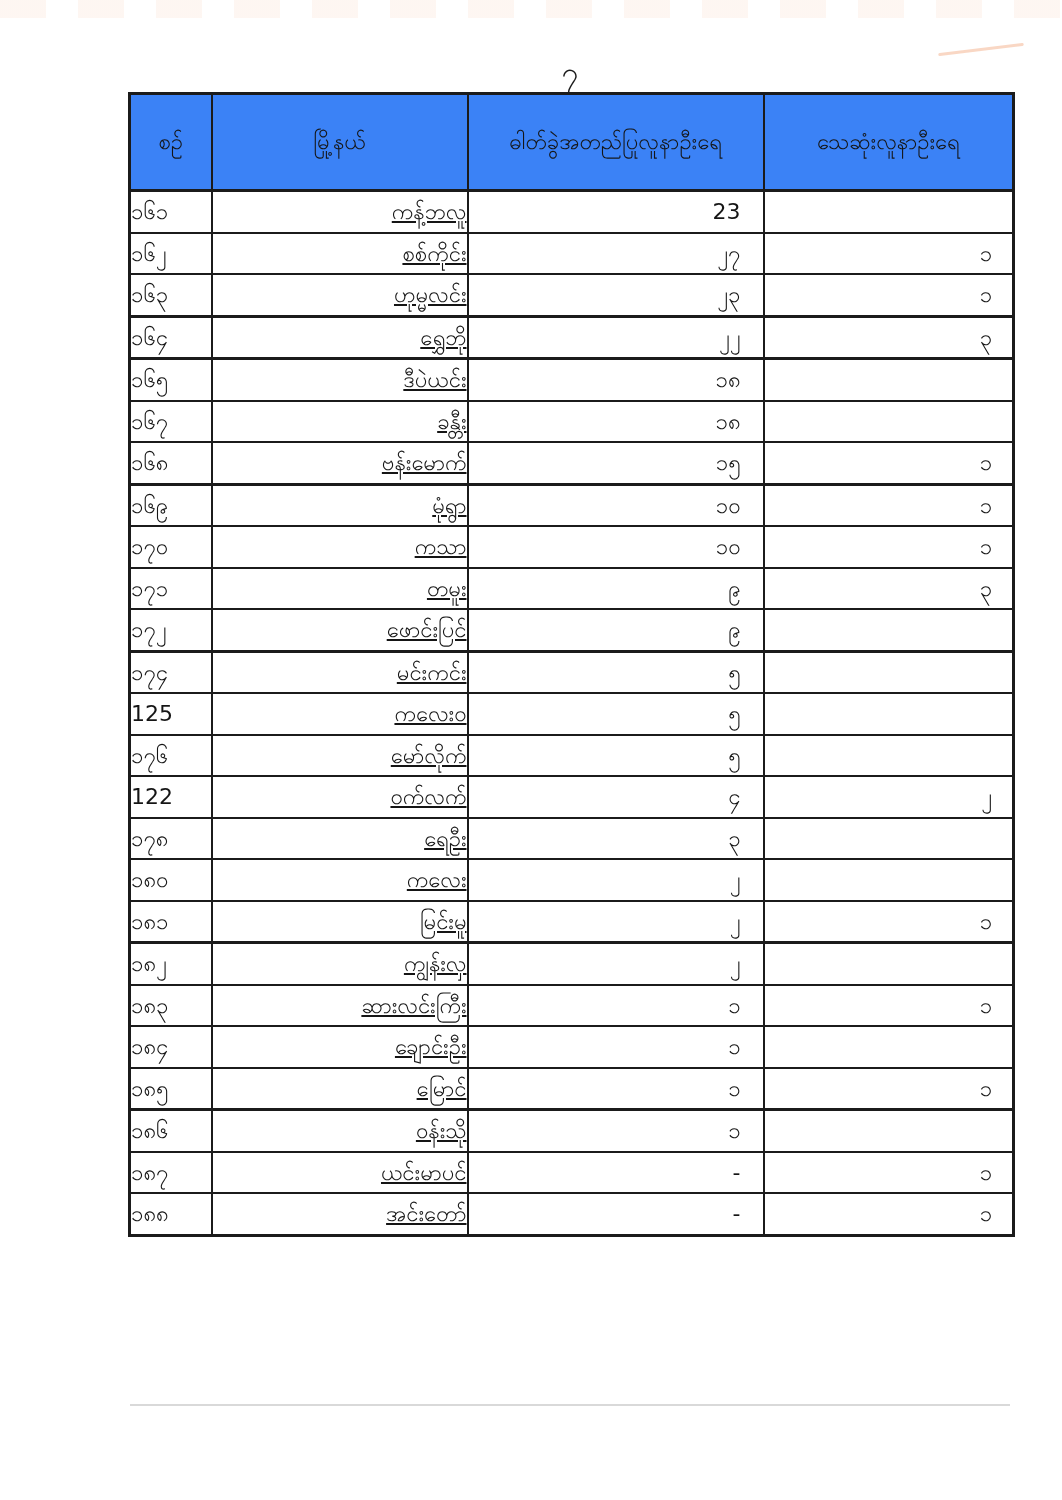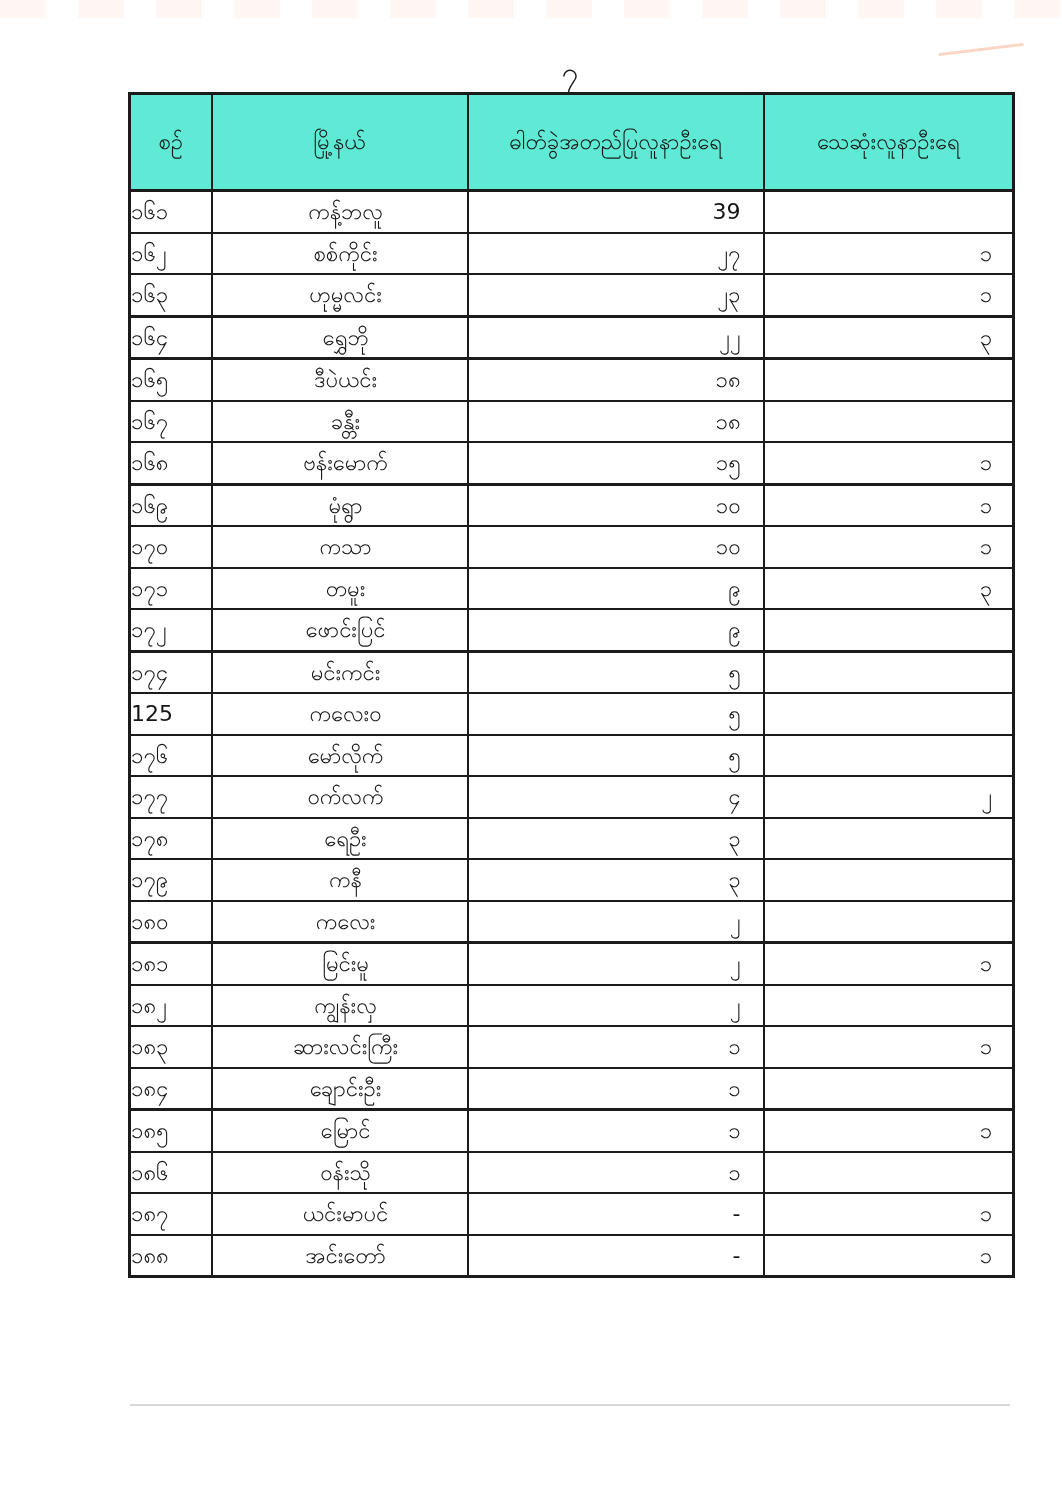--- a/index.html
+++ b/index.html
@@ -62,34 +62,34 @@
   table.data th, table.data td {
     border: 2px solid #1b1b1b;
     font-weight: normal;
     font-size: 22px;
     line-height: 1.15;
     padding: 0;
     overflow: hidden;
     white-space: nowrap;
   }
   table.data thead th {
-    background: #5eead4;
+    background: #3b82f6;
     height: 94px;
     text-align: center;
     vertical-align: middle;
     border-bottom: 3px solid #1b1b1b;
     font-size: 22px;
   }
   table.data tbody td {
     height: 39.5px;
     vertical-align: middle;
     background: #ffffff;
   }
   .c-serial   { text-align: left; }
-  .c-township { text-align: center;  padding-left: 12px !important; }
+  .c-township { text-align: right;  padding-left: 12px !important; text-decoration: underline; }
   .c-confirmed{ text-align: right; padding-right: 22px !important; }
   .c-deaths   { text-align: right; padding-right: 20px !important; }
 
   
   table.data tbody tr:nth-child(4) td,
   table.data tbody tr:nth-child(5) td,
   table.data tbody tr:nth-child(8) td,
   table.data tbody tr:nth-child(12) td,
   table.data tbody tr:nth-child(19) td,
   table.data tbody tr:nth-child(23) td,
@@ -128,21 +128,21 @@
         <th>စဉ်</th>
         <th>မြို့နယ်</th>
         <th>ဓါတ်ခွဲအတည်ပြုလူနာဦးရေ</th>
         <th>သေဆုံးလူနာဦးရေ</th>
       </tr>
     </thead>
     <tbody>
         <tr>
           <td class="c-serial">၁၆၁</td>
           <td class="c-township">ကန့်ဘလူ</td>
-          <td class="c-confirmed">39</td>
+          <td class="c-confirmed">23</td>
           <td class="c-deaths"></td>
         </tr>
         <tr>
           <td class="c-serial">၁၆၂</td>
           <td class="c-township">စစ်ကိုင်း</td>
           <td class="c-confirmed">၂၇</td>
           <td class="c-deaths">၁</td>
         </tr>
         <tr>
           <td class="c-serial">၁၆၃</td>
@@ -210,38 +210,32 @@
           <td class="c-confirmed">၅</td>
           <td class="c-deaths"></td>
         </tr>
         <tr>
           <td class="c-serial">၁၇၆</td>
           <td class="c-township">မော်လိုက်</td>
           <td class="c-confirmed">၅</td>
           <td class="c-deaths"></td>
         </tr>
         <tr>
-          <td class="c-serial">၁၇၇</td>
+          <td class="c-serial">122</td>
           <td class="c-township">ဝက်လက်</td>
           <td class="c-confirmed">၄</td>
           <td class="c-deaths">၂</td>
         </tr>
         <tr>
           <td class="c-serial">၁၇၈</td>
           <td class="c-township">ရေဦး</td>
           <td class="c-confirmed">၃</td>
           <td class="c-deaths"></td>
         </tr>
         <tr>
-          <td class="c-serial">၁၇၉</td>
-          <td class="c-township">ကနီ</td>
-          <td class="c-confirmed">၃</td>
-          <td class="c-deaths"></td>
-        </tr>
-        <tr>
           <td class="c-serial">၁၈၀</td>
           <td class="c-township">ကလေး</td>
           <td class="c-confirmed">၂</td>
           <td class="c-deaths"></td>
         </tr>
         <tr>
           <td class="c-serial">၁၈၁</td>
           <td class="c-township">မြင်းမူ</td>
           <td class="c-confirmed">၂</td>
           <td class="c-deaths">၁</td>

